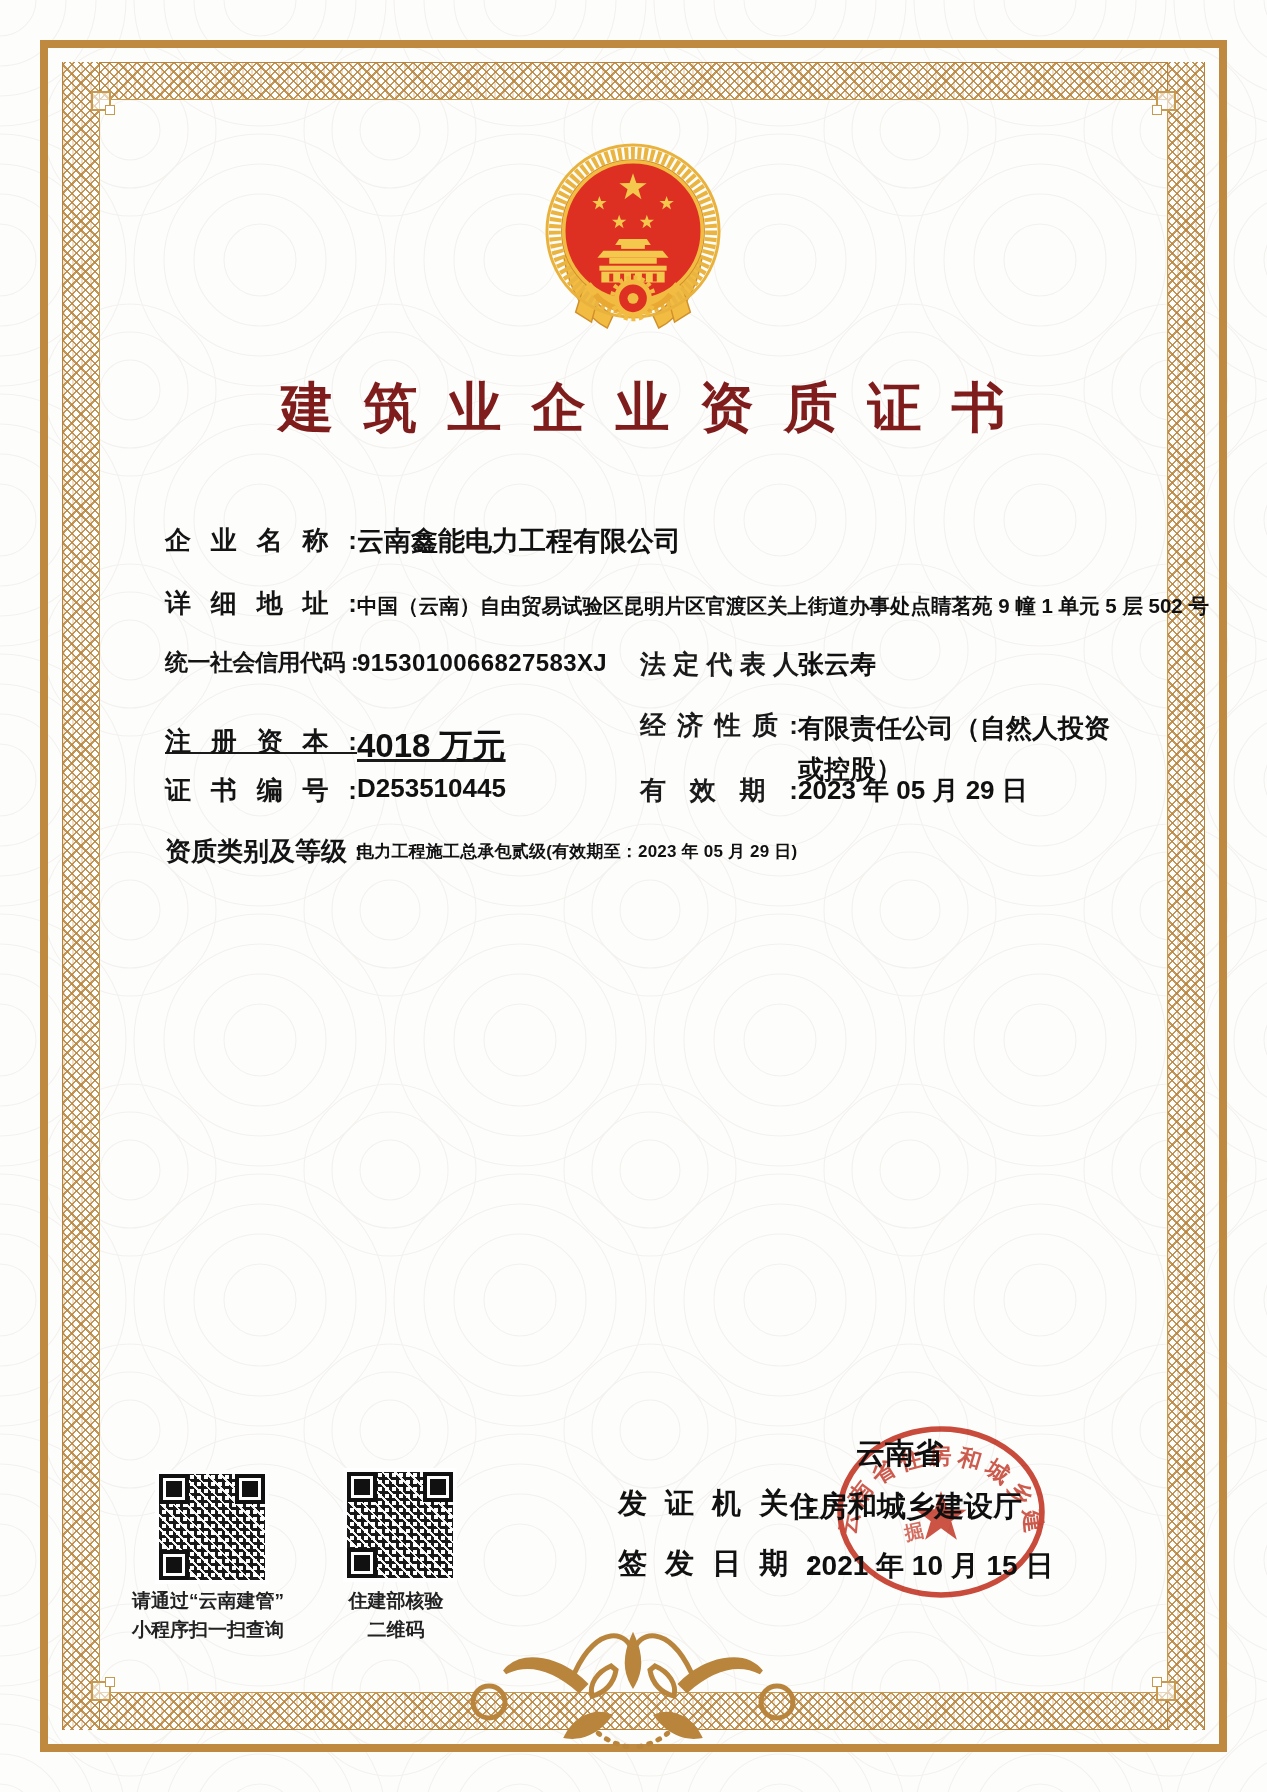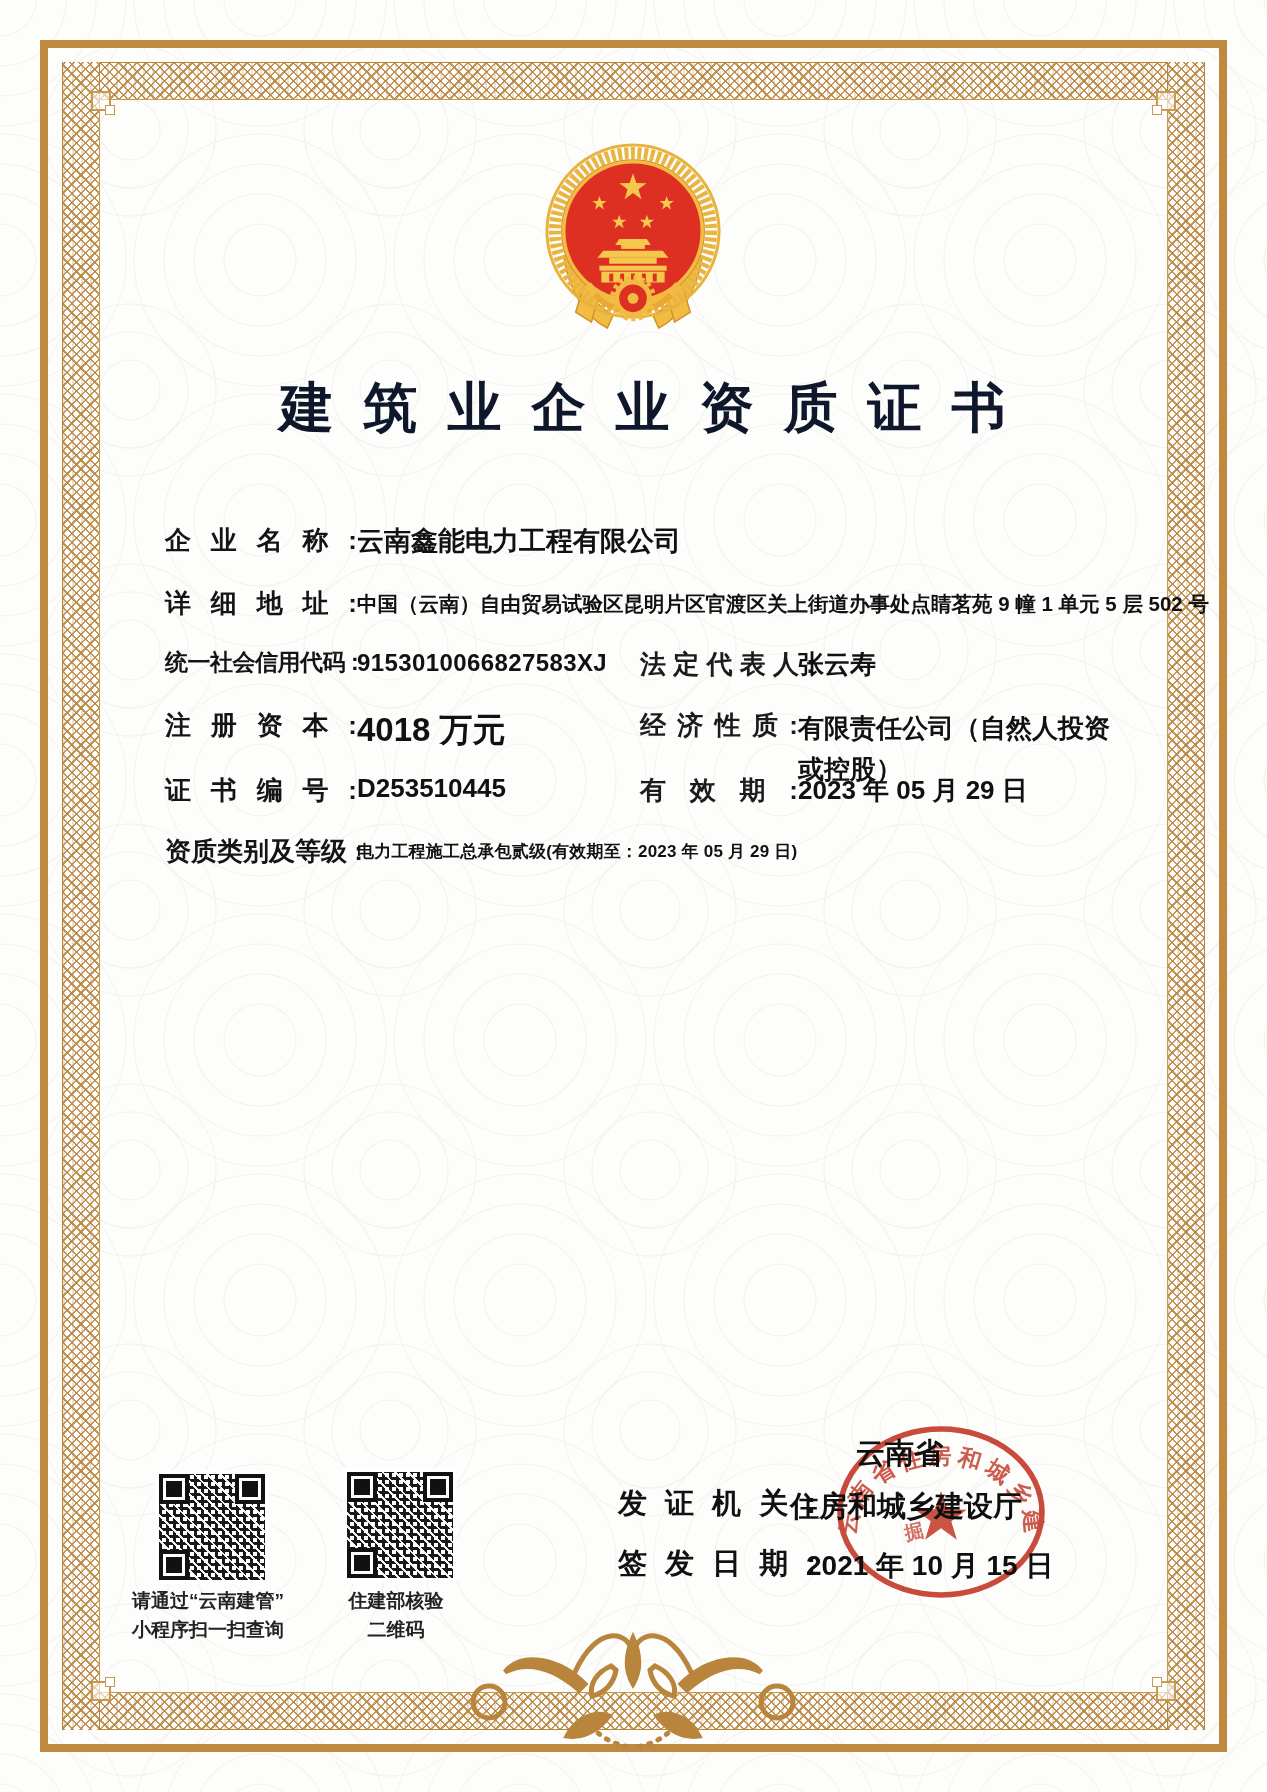--- a/index.html
+++ b/index.html
@@ -27,21 +27,21 @@
   .corner{position:absolute; width:16px; height:16px; border:2px solid #c79a4f; background:rgba(255,255,255,.6);}
   .corner::after{content:""; position:absolute; right:-6px; bottom:-6px; width:8px; height:8px; border:1.5px solid #c79a4f; background:#fff;}
   .c-tl{left:-9px; top:-9px;} .c-tr{right:-9px; top:-9px; transform:scaleX(-1);}
   .c-bl{left:-9px; bottom:-9px; transform:scaleY(-1);} .c-br{right:-9px; bottom:-9px; transform:scale(-1,-1);}
   
   .emblem{position:absolute; left:544px; top:140px; width:178px; height:198px;}
   
   .title{
     position:absolute; left:0; right:0; top:372px; text-align:center;
     font-size:54px; font-weight:800; letter-spacing:30px; text-indent:30px;
-    color:#0f172a;
+    color:#7f1d1d;
     padding-left:18px;
   }
   
   .field{position:absolute; display:flex; align-items:flex-start; white-space:nowrap;}
   .f-label{display:inline-block; font-weight:700; font-size:26px; color:#141414;
            width:192px; text-align:justify; text-align-last:justify; flex:none;}
   .f-label.small{font-size:23px; letter-spacing:-.5px;}
   .f-value{font-weight:600; font-size:26px; color:#111; }
   .v-company{font-size:27px;}
   .v-address{font-size:20.5px; font-weight:600; padding-top:4px;}
@@ -160,29 +160,29 @@
     <circle cx="90" cy="160" r="16.5" fill="#de2f23" stroke="#f2bc43" stroke-width="5"></circle>
     <circle cx="90" cy="160" r="5.5" fill="#f2bc43"></circle>
   </svg>
 
   <div class="title">建筑业企业资质证书</div>
 
   <div class="field" style="left:165px; top:523px;">
     <span class="f-label">企 业 名 称 :</span>
     <span class="f-value v-company">云南鑫能电力工程有限公司</span>
   </div>
-  <div class="field" style="left:165px; top:586px;">
+  <div class="field" style="left:165px; top:586px;align-items:center;">
     <span class="f-label">详 细 地 址 :</span>
     <span class="f-value v-address">中国（云南）自由贸易试验区昆明片区官渡区关上街道办事处点睛茗苑 9 幢 1 单元 5 层 502 号</span>
   </div>
   <div class="field" style="left:165px; top:647px;">
     <span class="f-label small">统一社会信用代码 :</span>
     <span class="f-value v-code">9153010066827583XJ</span>
   </div>
-  <div class="field" style="left:165px; top:708px;">
+  <div class="field" style="left:165px; top:724px;text-decoration:underline;">
     <span class="f-label">注 册 资 本 :</span>
     <span class="f-value v-capital">4018 万元</span>
   </div>
   <div class="field" style="left:165px; top:773px;">
     <span class="f-label">证 书 编 号 :</span>
     <span class="f-value">D253510445</span>
   </div>
   <div class="field" style="left:165px; top:834px;">
     <span class="f-label">资质类别及等级 :</span>
     <span class="f-value v-qual">电力工程施工总承包贰级(有效期至：2023 年 05 月 29 日)</span>

